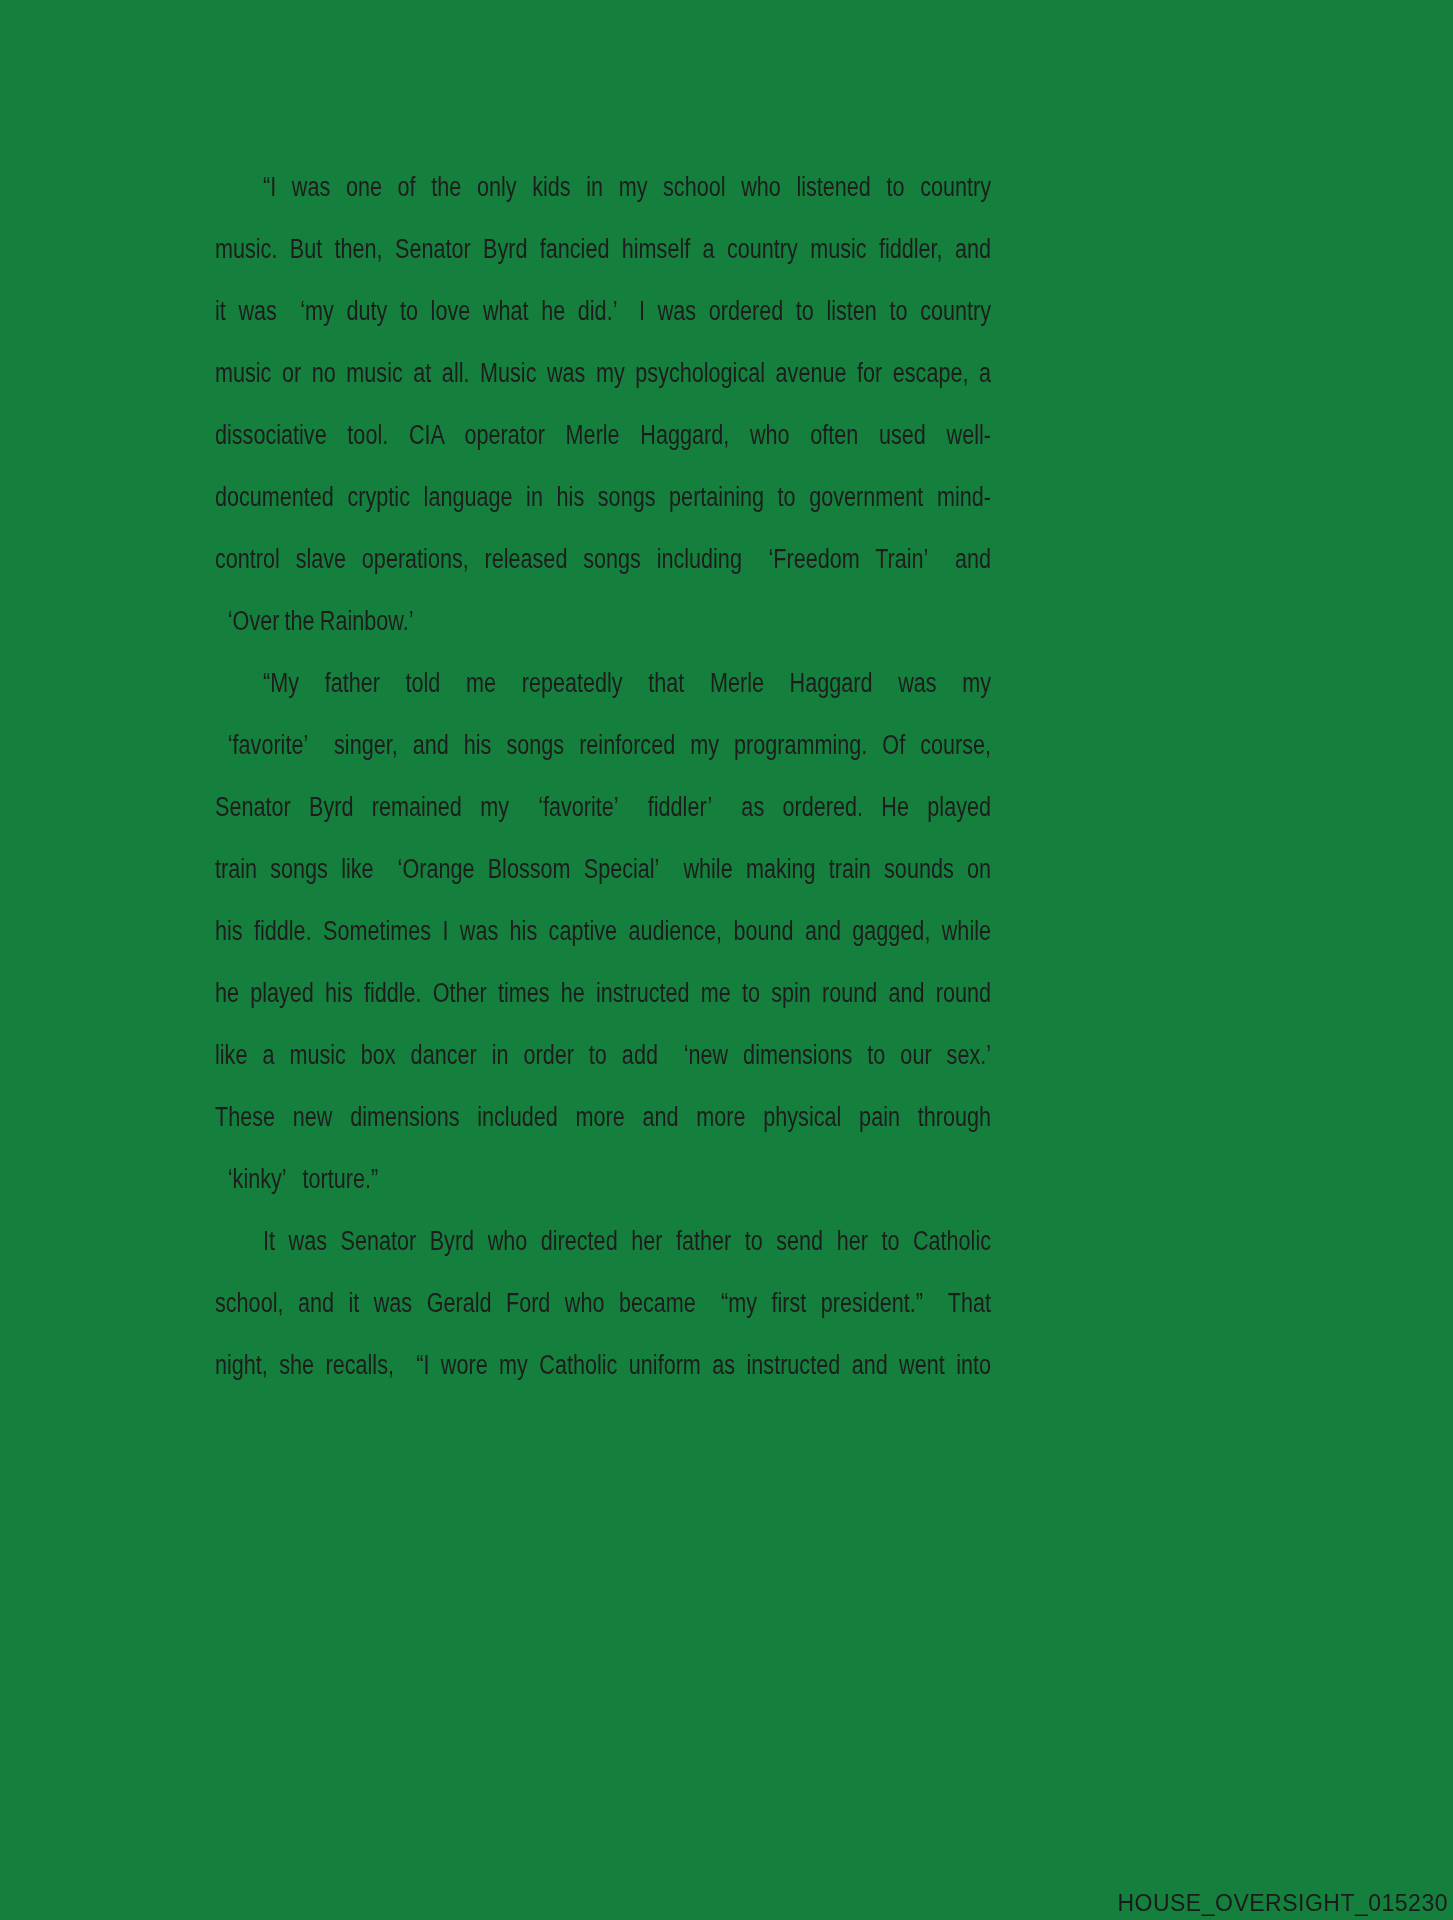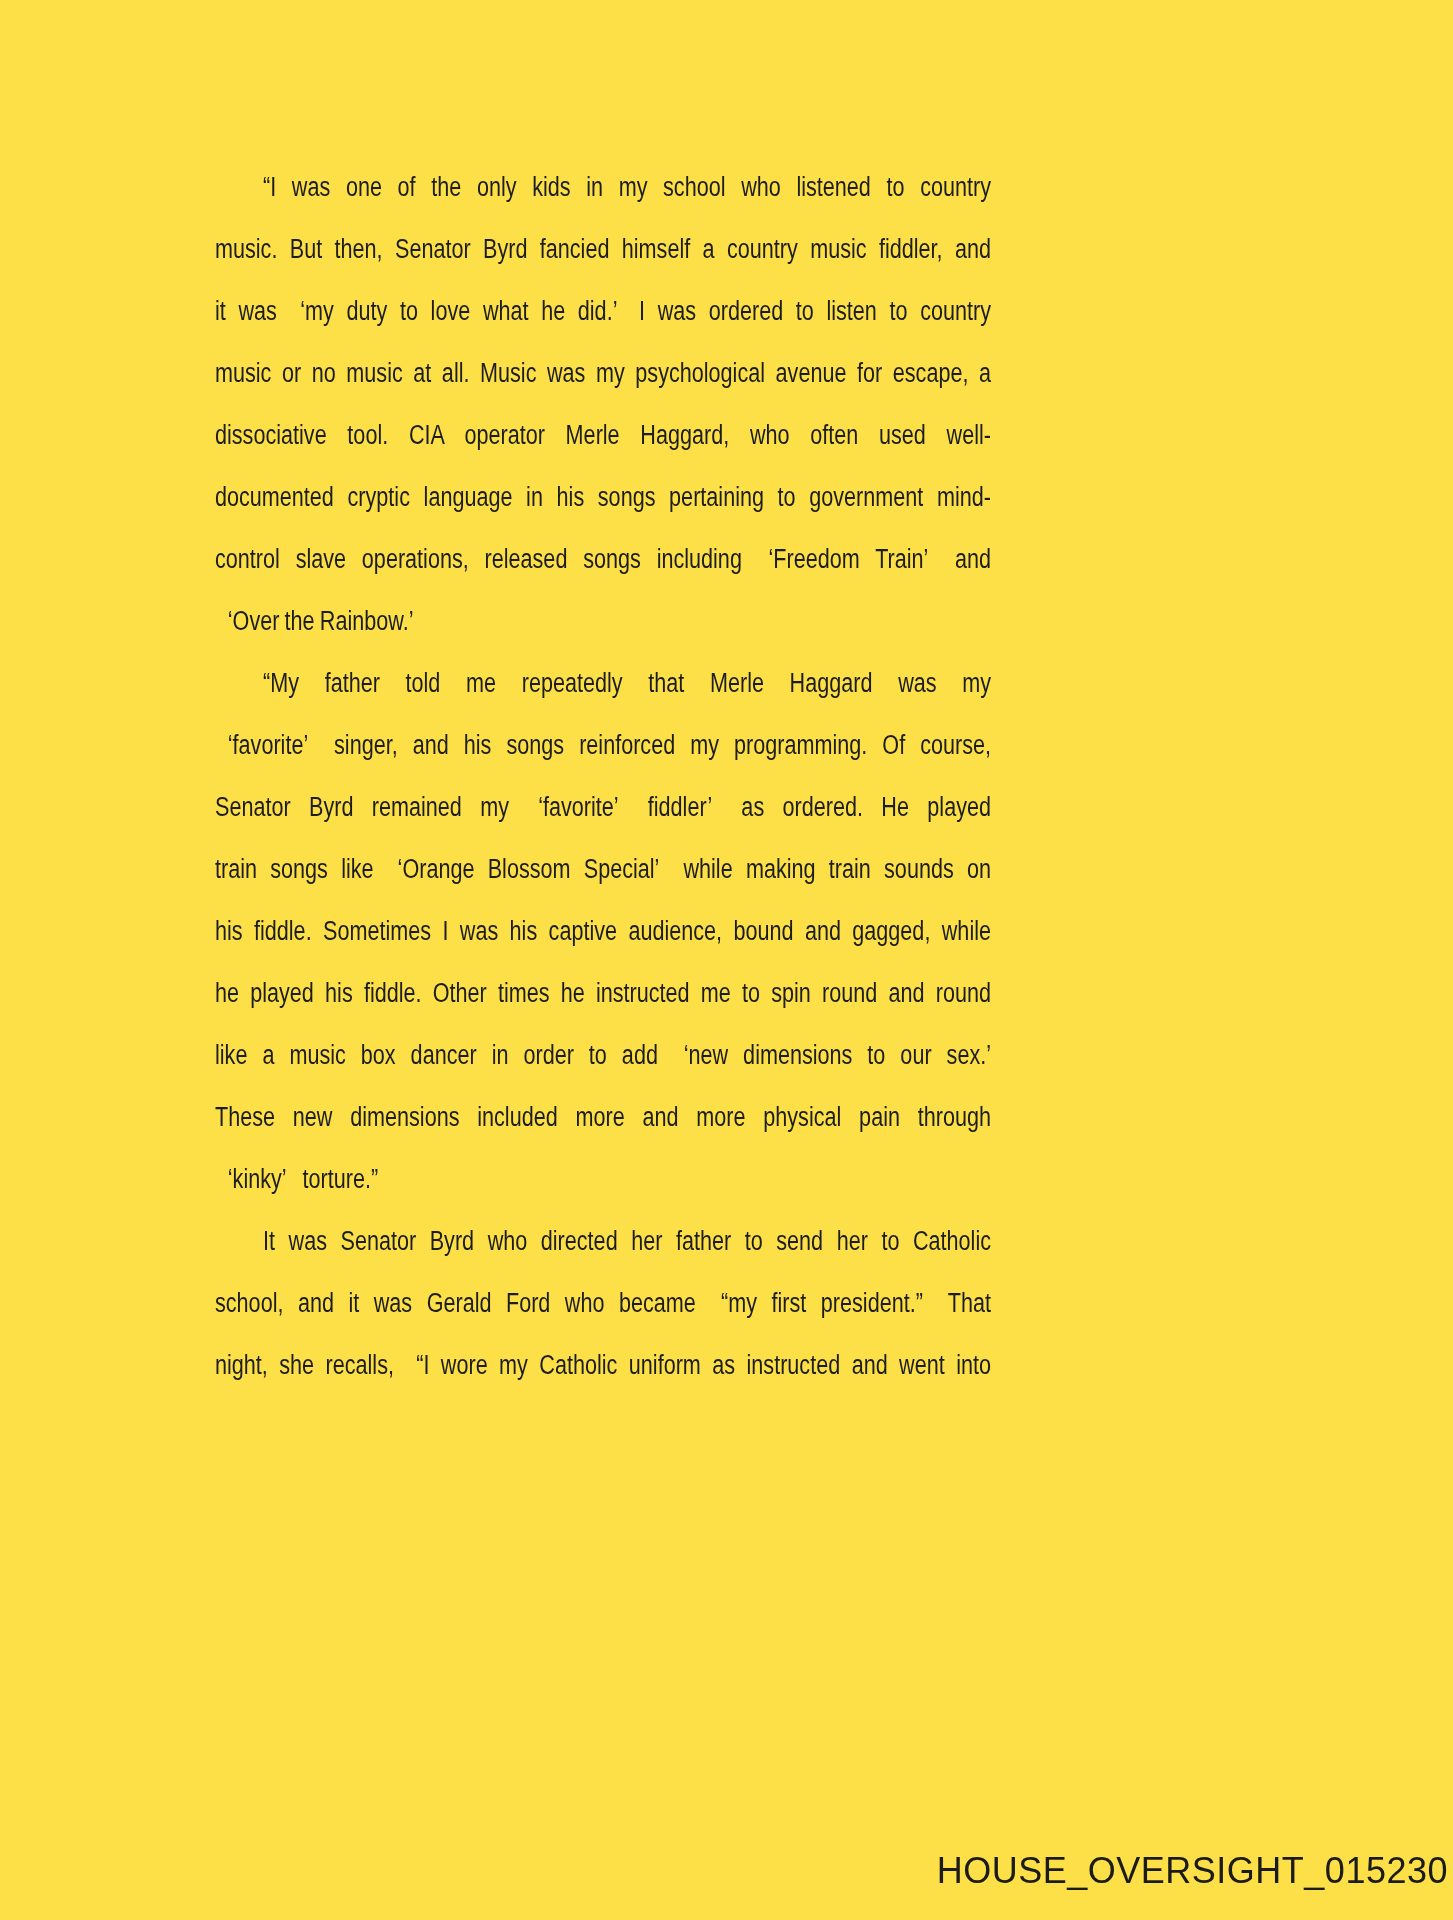--- a/index.html
+++ b/index.html
@@ -7,21 +7,21 @@
     width: 1453px;
     height: 1920px;
     background: #ffffff;
     position: relative;
     overflow: hidden;
     font-family: "Liberation Sans", sans-serif;
   }
   .page {
     position: absolute;
     inset: 0;
-    background: #fde047;
+    background: #15803d;
     padding-left: 20px;
   }
   
   .text-block {
     position: absolute;
     left: 215px;
     top: 156px;
     width: 970px;               
     transform: scaleX(0.8);
     transform-origin: 0 0;
@@ -34,23 +34,23 @@
   .line { text-align: left; }
   .line.just {
     text-align: justify;
     text-align-last: justify;
   }
   .line.first { text-indent: 60px; }
   .line.qindent { padding-left: 16px; }
   .footer {
     position: absolute;
     right: 5px;
-    bottom: 28px;
+    bottom: 3px;
     font-family: "Liberation Sans", sans-serif;
-    font-size: 36px;
+    font-size: 23px;
     letter-spacing: 0.5px;
     color: #1b1b1b;
   }
 </style>
 </head>
 <body>
 
 <div class="page">
   <div class="text-block">
       <div class="para">

